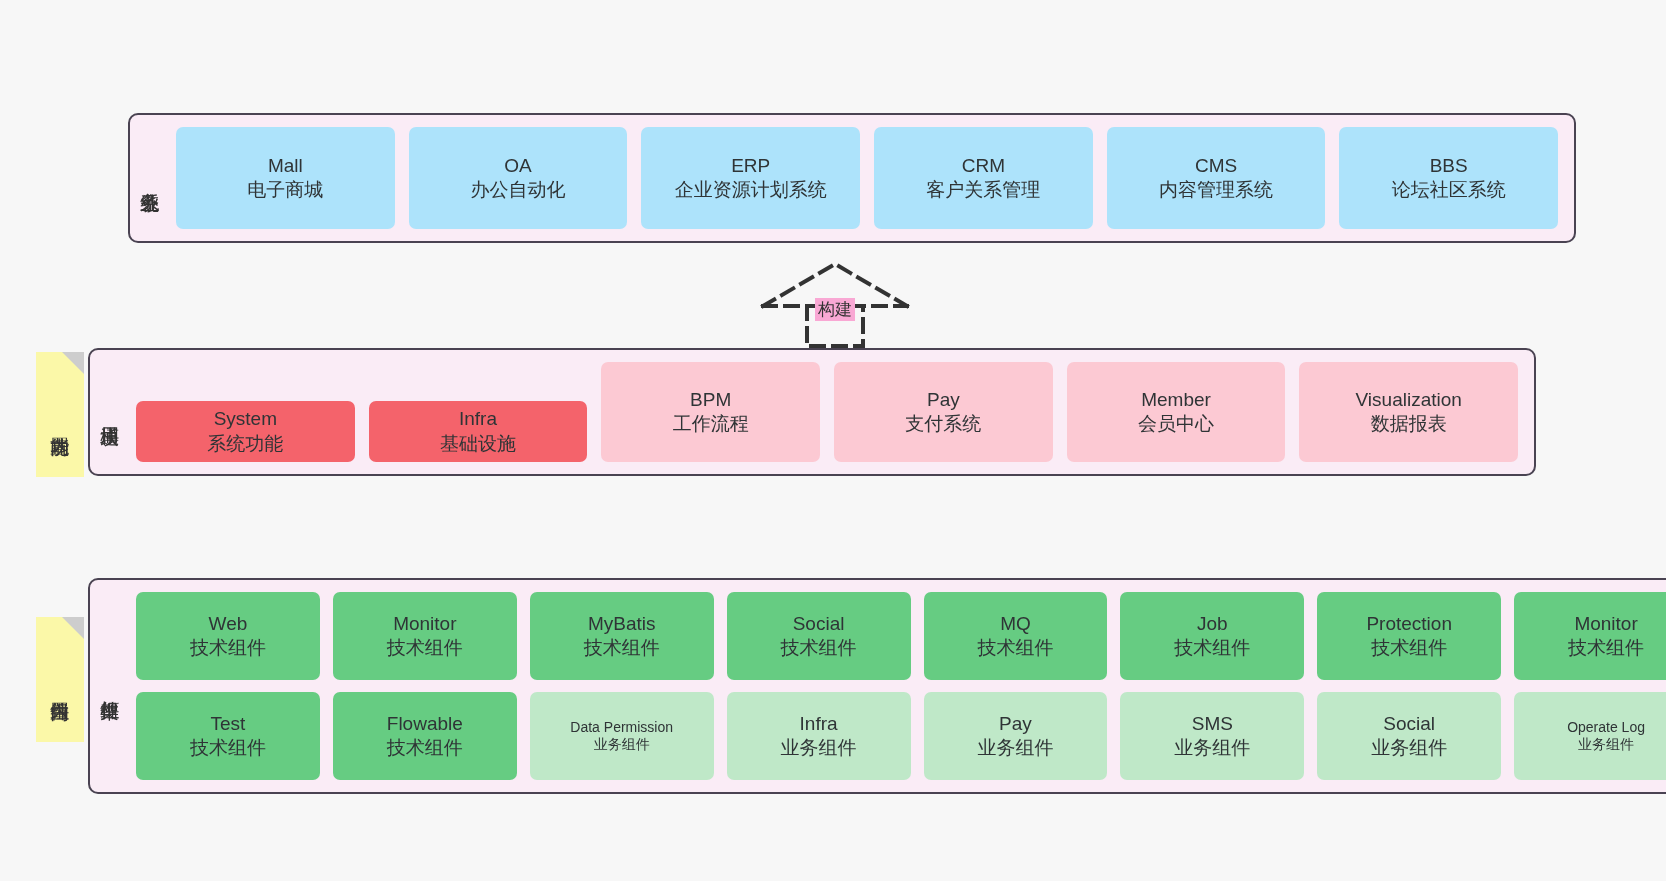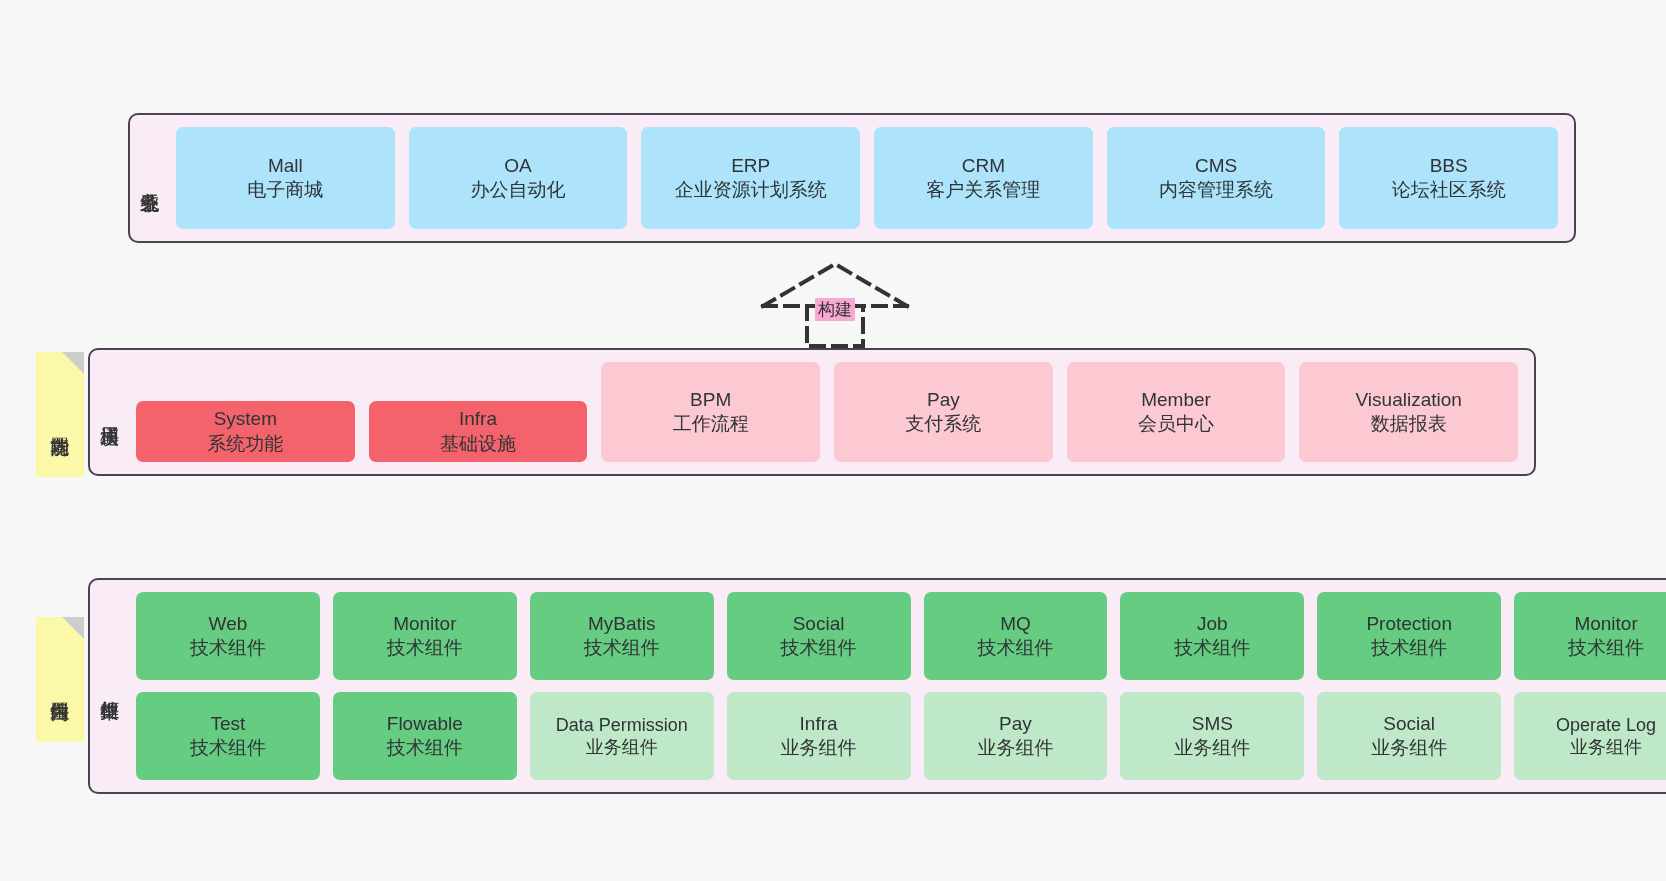--- a/index.html
+++ b/index.html
@@ -59,21 +59,21 @@
     justify-content:center;
     text-align:center;
     font-size:19px;
     line-height:1.28;
     color:#2f3436;
     box-sizing:border-box;
     padding:4px 6px;
   }
   .card .t1{display:block;}
   .card .t2{display:block;}
-  .card.sm{font-size:18px;line-height:1.25;text-align:center;}
+  .card.sm{font-size:14px;line-height:1.25;text-align:center;}
 
   .blue{background:#ade3fb;}
   .red{background:#f4636b;margin-top:39px;}
   .pink{background:#fcc9d3;}
   .green{background:#66cc82;}
   .lgreen{background:#bfe8c8;}
 
   
   .tab{
     position:absolute;

